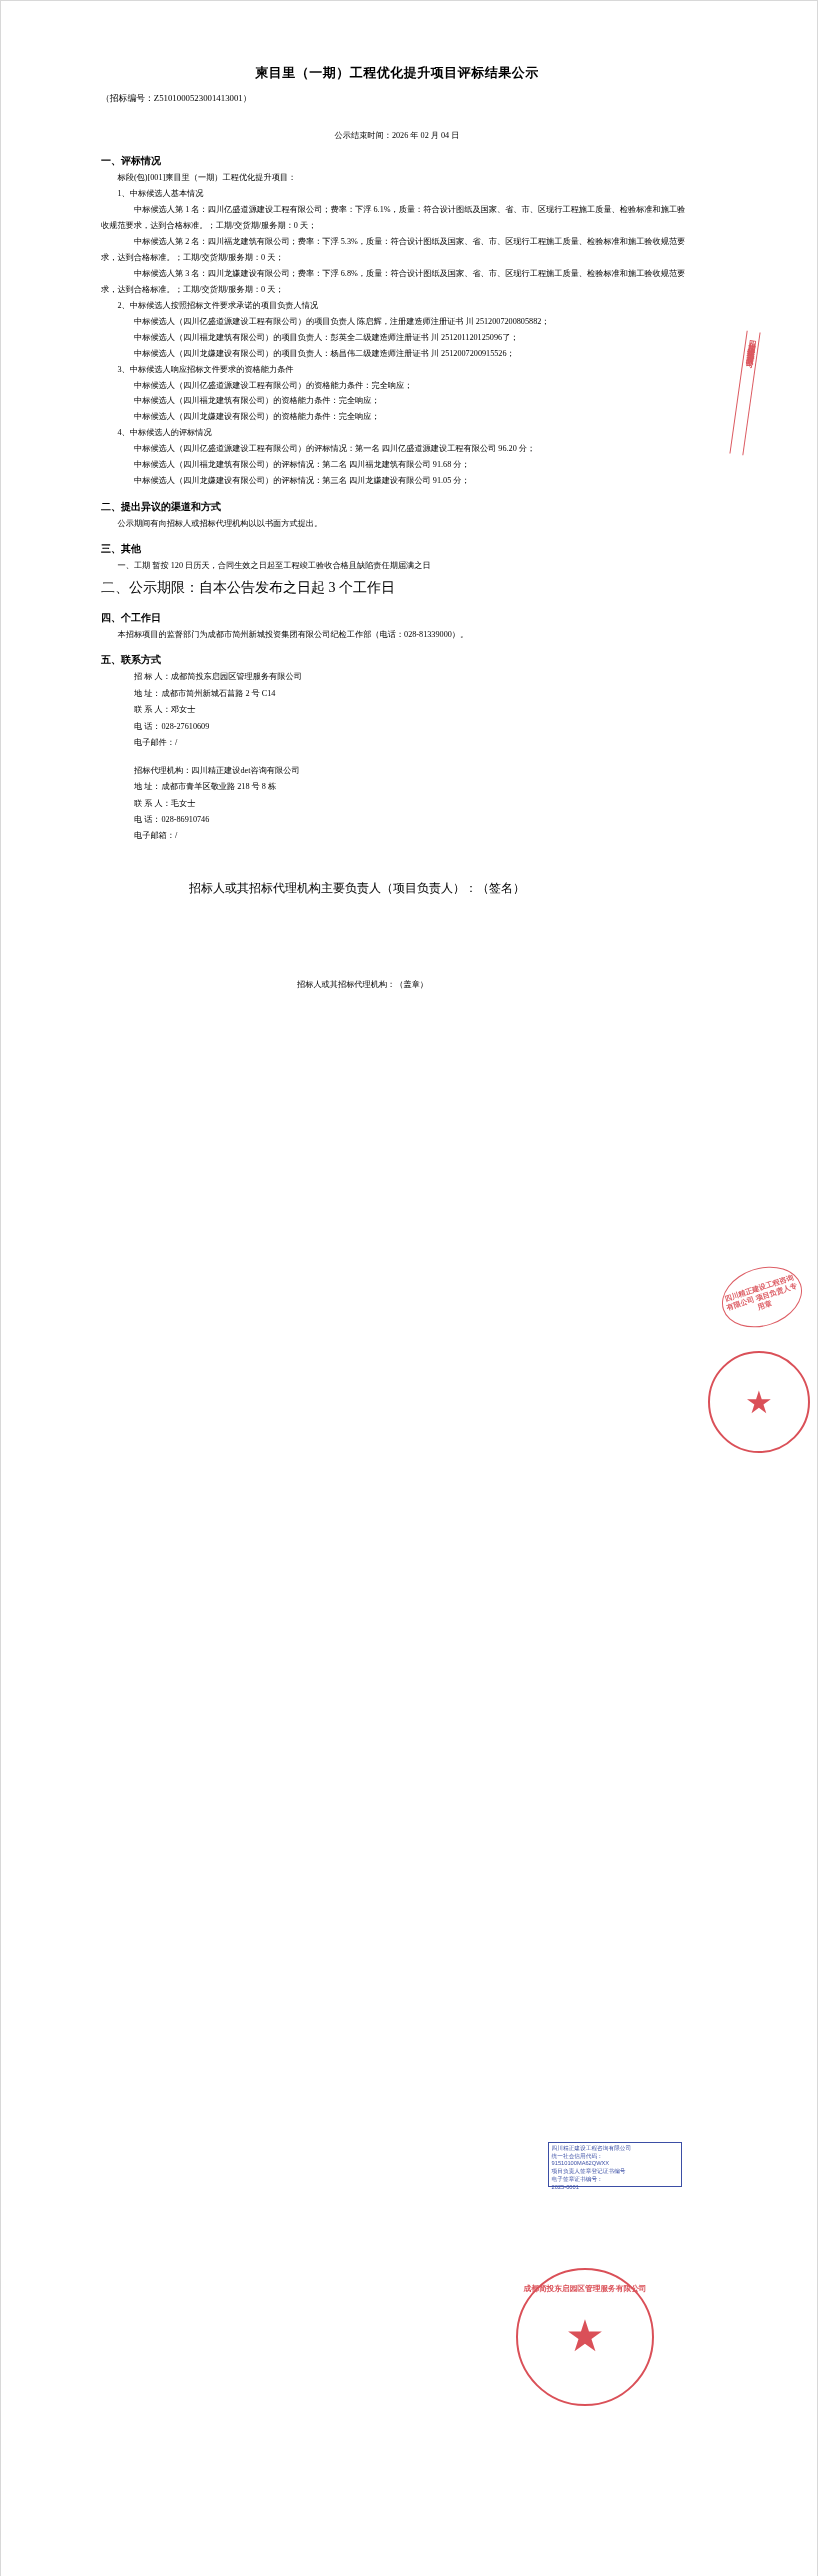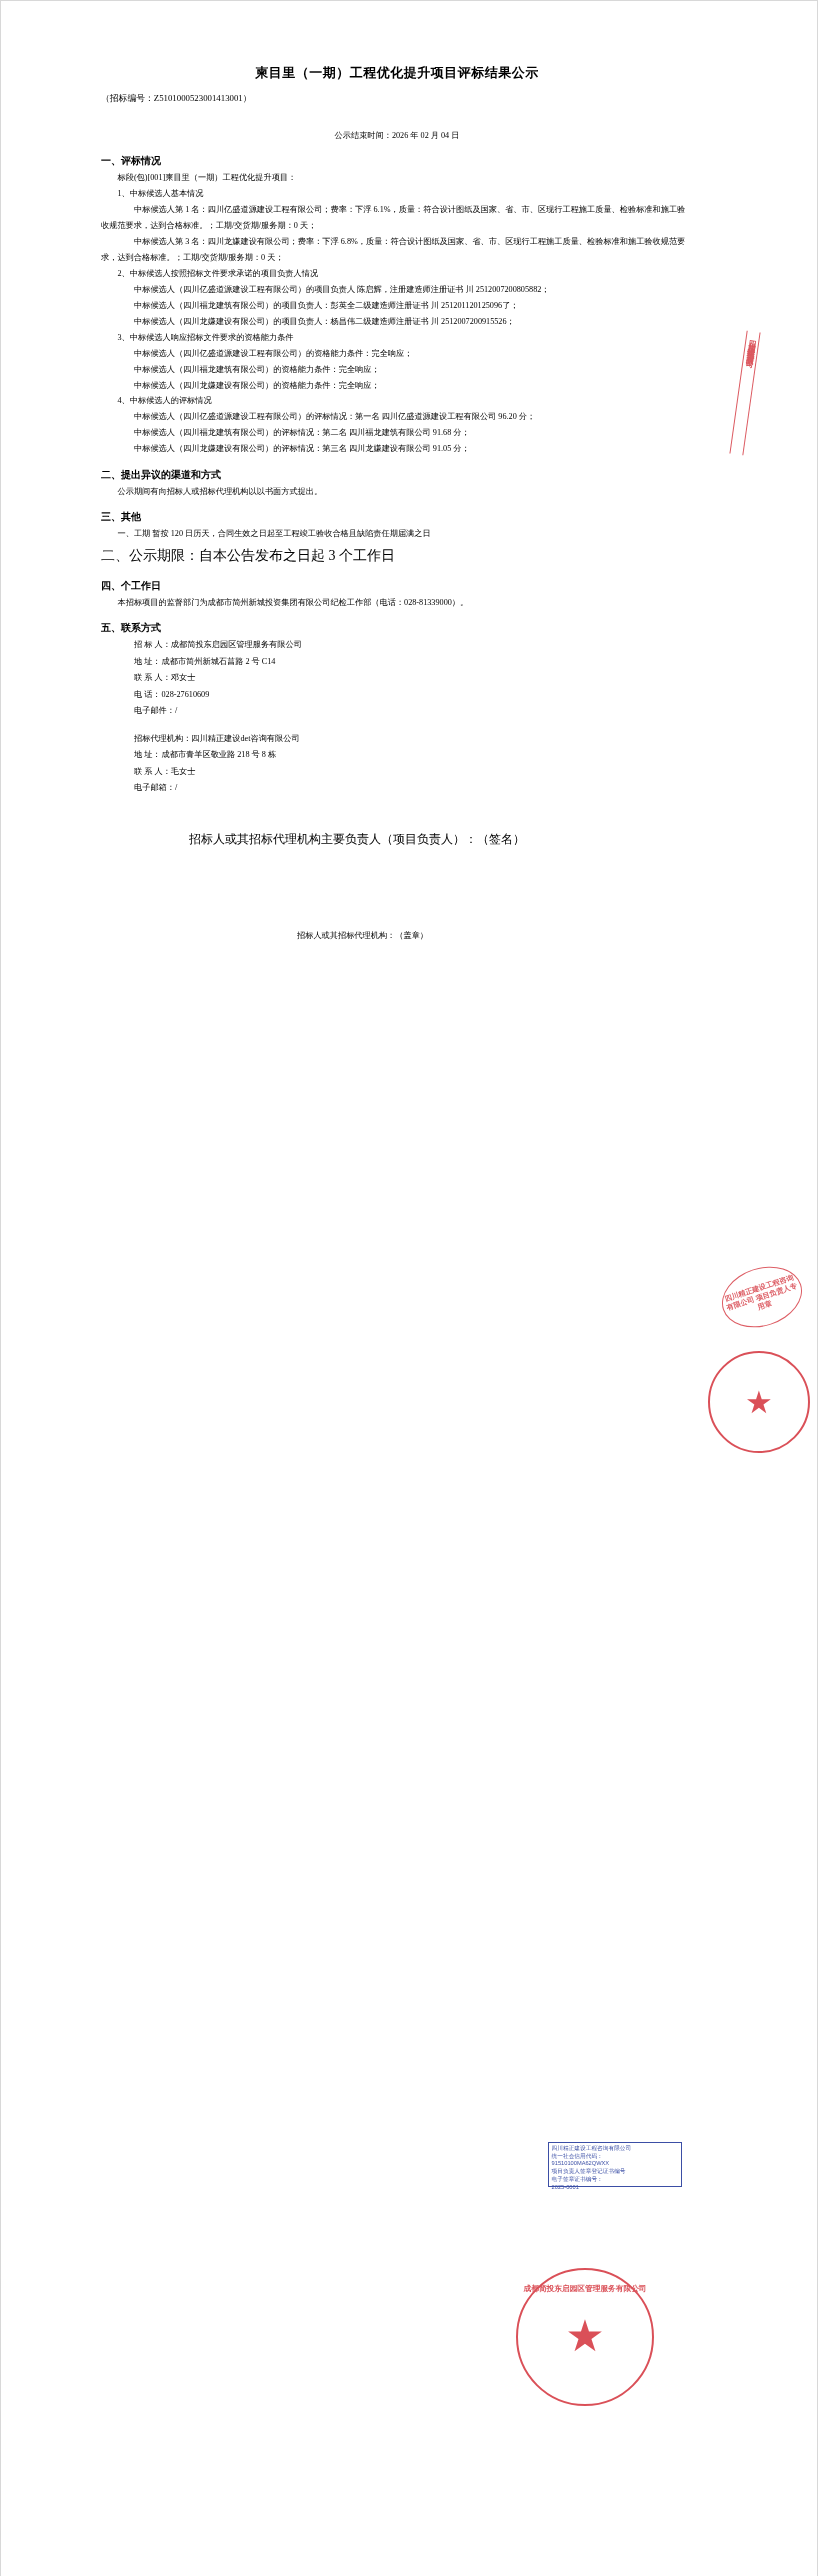--- a/index.html
+++ b/index.html
@@ -199,20 +199,21 @@
       <div class="doc-title">柬目里（一期）工程优化提升项目评标结果公示</div>
       <div class="doc-subtitle">（招标编号：Z5101000523001413001）</div>
 
       <div class="meta-line">公示结束时间：2026 年 02 月 04 日</div>
 
       <div class="sec-h">一、评标情况</div>
       <div class="p1">标段(包)[001]柬目里（一期）工程优化提升项目：</div>
 
       <div class="p1">1、中标候选人基本情况</div>
       <div class="p2">中标候选人第 1 名：四川亿盛道源建设工程有限公司；费率：下浮 6.1%，质量：符合设计图纸及国家、省、市、区现行工程施工质量、检验标准和施工验收规范要求，达到合格标准。；工期/交货期/服务期：0 天；</div>
+      <div class="p2">中标候选人第 2 名：四川福龙建筑有限公司；费率：下浮 5.3%，质量：符合设计图纸及国家、省、市、区现行工程施工质量、检验标准和施工验收规范要求，达到合格标准。；工期/交货期/服务期：0 天；</div>
       <div class="p2">中标候选人第 3 名：四川龙嫌建设有限公司；费率：下浮 6.8%，质量：符合设计图纸及国家、省、市、区现行工程施工质量、检验标准和施工验收规范要求，达到合格标准。；工期/交货期/服务期：0 天；</div>
 
       <div class="p1">2、中标候选人按照招标文件要求承诺的项目负责人情况</div>
       <div class="p2">中标候选人（四川亿盛道源建设工程有限公司）的项目负责人 陈启辉，注册建造师注册证书 川 2512007200805882；</div>
       <div class="p2">中标候选人（四川福龙建筑有限公司）的项目负责人：彭英全二级建造师注册证书 川 251201120125096了；</div>
       <div class="p2">中标候选人（四川龙嫌建设有限公司）的项目负责人：杨昌伟二级建造师注册证书 川 2512007200915526；</div>
 
       <div class="p1">3、中标候选人响应招标文件要求的资格能力条件</div>
       <div class="p2">中标候选人（四川亿盛道源建设工程有限公司）的资格能力条件：完全响应；</div>
       <div class="p2">中标候选人（四川福龙建筑有限公司）的资格能力条件：完全响应；</div>
@@ -254,20 +255,23 @@
       <div class="gap-m"></div>
 
       <div class="contact-row">
         <span class="lbl">招标代理机构：</span><span>四川精正建设det咨询有限公司</span>
       </div>
       <div class="contact-row">
         <span class="lbl">地    址：</span><span>成都市青羊区敬业路 218 号 8 栋</span>
       </div>
       <div class="contact-row">
         <span class="lbl">联 系 人：</span><span>毛女士</span>
+      </div>
+      <div class="contact-row">
+        <span class="lbl">电    话：</span><span>028-86910746</span>
       </div>
       <div class="contact-row">
         <span class="lbl">电子邮箱：</span><span>/</span>
       </div>
 
       <div class="sign-line">招标人或其招标代理机构主要负责人（项目负责人）：（签名）</div>
       <div class="sign-line2">招标人或其招标代理机构：（盖章）</div>
 
     </div>
 

